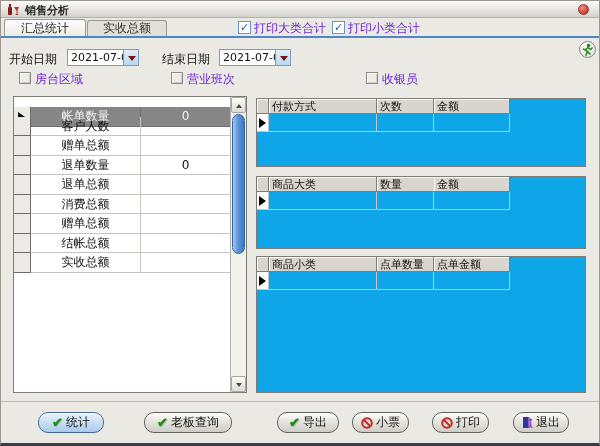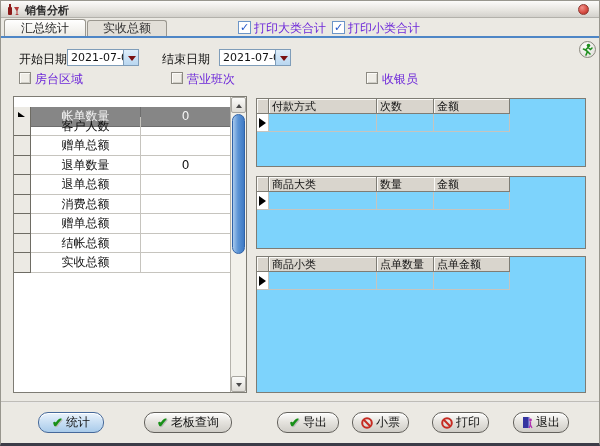--- a/index.html
+++ b/index.html
@@ -62,21 +62,21 @@
   .sbar{position:absolute;right:0;top:0;width:16px;height:295px;background:#F2F1EB;border-left:1px solid #B5B3AC;}
   .sbtn{position:absolute;left:0;width:15px;height:16px;background:linear-gradient(#FBFBF9,#DEDCD6);
     border:1px solid #A8A6A0;border-radius:2px;cursor:pointer;}
   .sbtn .t-up{position:absolute;left:4px;top:6px;width:0;height:0;
     border-left:3px solid transparent;border-right:3px solid transparent;border-bottom:4px solid #4A4A4A;}
   .sbtn .t-dn{position:absolute;left:4px;top:6px;width:0;height:0;
     border-left:3px solid transparent;border-right:3px solid transparent;border-top:4px solid #4A4A4A;}
   .sthumb{position:absolute;left:1px;top:17px;width:13px;height:140px;border-radius:7px;
     background:linear-gradient(90deg,#A8C9EC,#5D95D6 45%,#3F7AC4);border:1px solid #2F62A8;cursor:grab;}
   
-  .grid{background:#7dd3fc;border:1px solid #7E7C74;left:255px;width:330px;text-decoration:underline;}
+  .grid{background:#0ea5e9;border:1px solid #7E7C74;left:255px;width:330px;text-decoration:underline;}
   .gh{position:absolute;top:0;height:15px;background:#D9D5CD;
     border-right:1px solid #7E7C74;border-bottom:1px solid #7E7C74;
     box-shadow:inset 1px 1px 0 #FBFAF7;
     font-size:11px;line-height:15px;padding-left:3px;color:#111;}
   .grow{position:absolute;left:0;top:15px;height:18px;width:100%;cursor:pointer;}
   .gc{position:absolute;top:0;height:18px;border-right:1px solid #C6C4BE;border-bottom:1px solid #C6C4BE;}
   .gsel{background:#FFF;}
   .gsel .sel-arrow{left:2px;top:4px;}
   
   .sep{left:0;top:400px;width:100%;height:2px;background:linear-gradient(#A9A69F,#FFFFFF);}
@@ -115,21 +115,21 @@
 
   <div class="abs blue-line"></div>
 
   <div class="abs run-icon">
     <svg width="15" height="15" viewBox="0 0 15 15">
       <circle cx="8.5" cy="3.5" r="1.8" fill="#1E8E1E"></circle>
       <path d="M8 5.5 L5.5 8 L7.5 9.5 L6 13 M8 5.5 L10.5 7.5 L12 6 M5.5 8 L3.5 7 M7.5 9.5 L10 12" stroke="#1E8E1E" stroke-width="1.6" fill="none" stroke-linecap="round"></path>
     </svg>
   </div>
 
-  <div class="abs label-dark" style="left:18px;top:50px">开始日期</div>
+  <div class="abs label-dark" style="left:8px;top:50px">开始日期</div>
   <div class="abs combo" style="left:66px;top:48px">
     <span class="combo-text">2021-07-01</span>
     <span class="combo-btn">
         <span class="tri-down"></span>
       </span>
   </div>
   <div class="abs label-dark" style="left:161px;top:50px">结束日期</div>
   <div class="abs combo" style="left:218px;top:48px">
     <span class="combo-text">2021-07-01</span>
     <span class="combo-btn">

